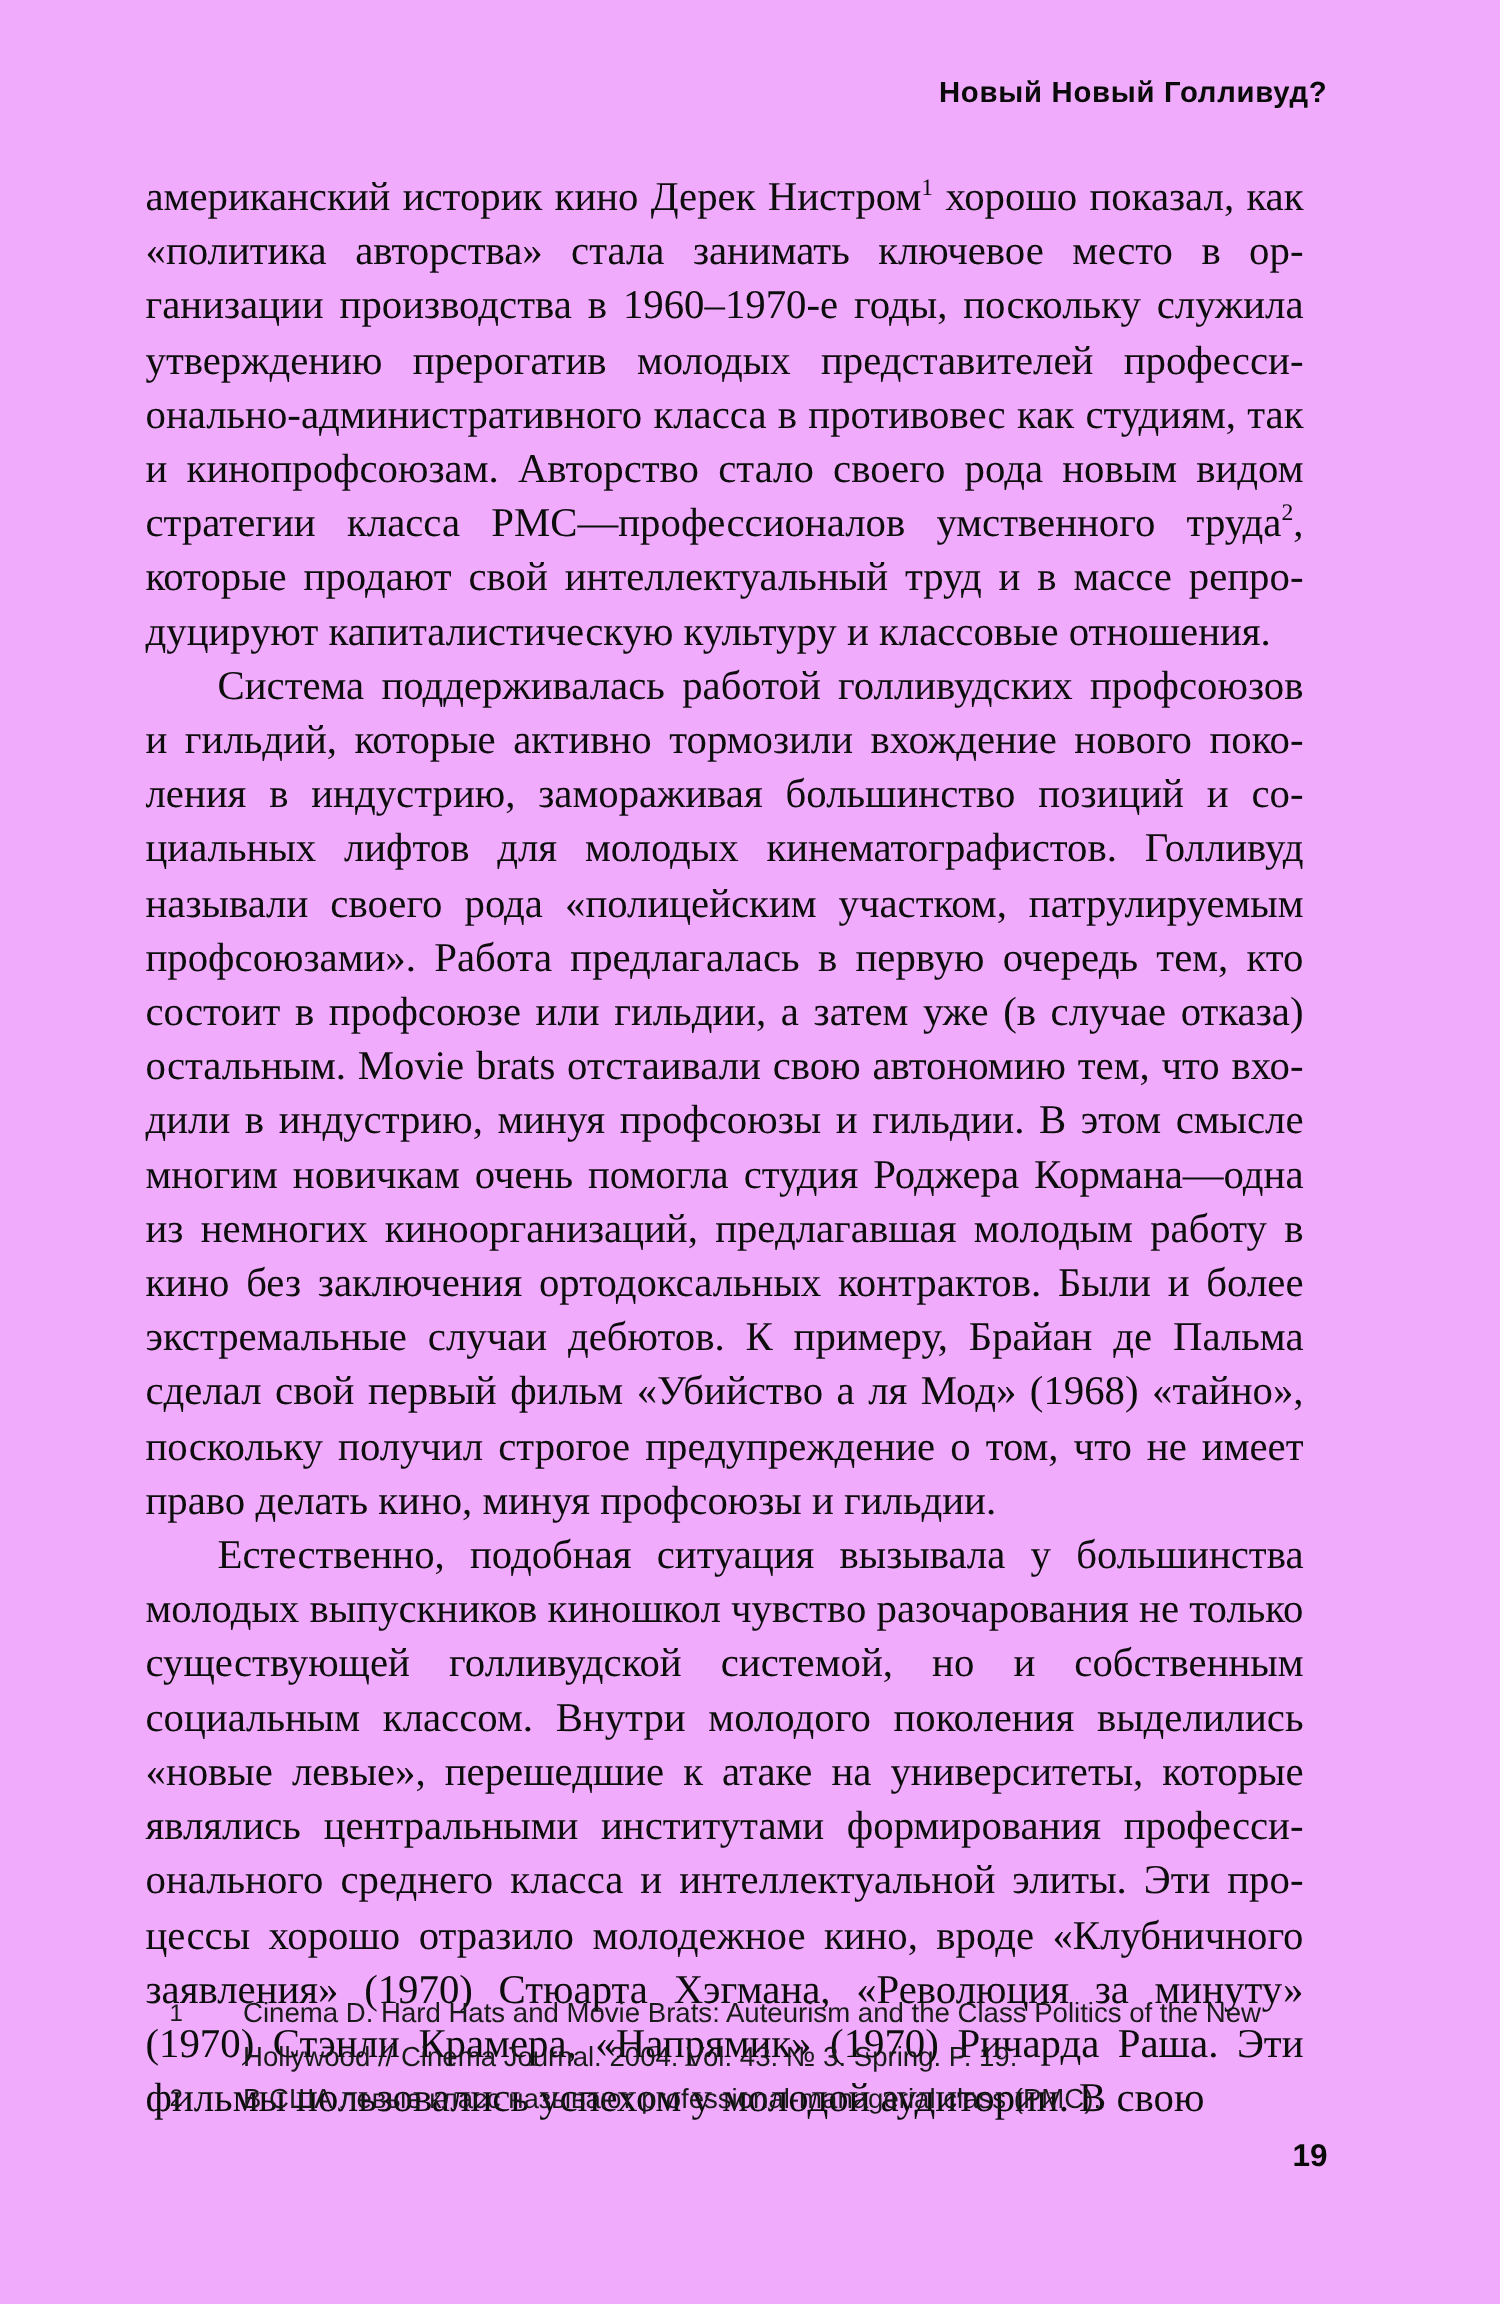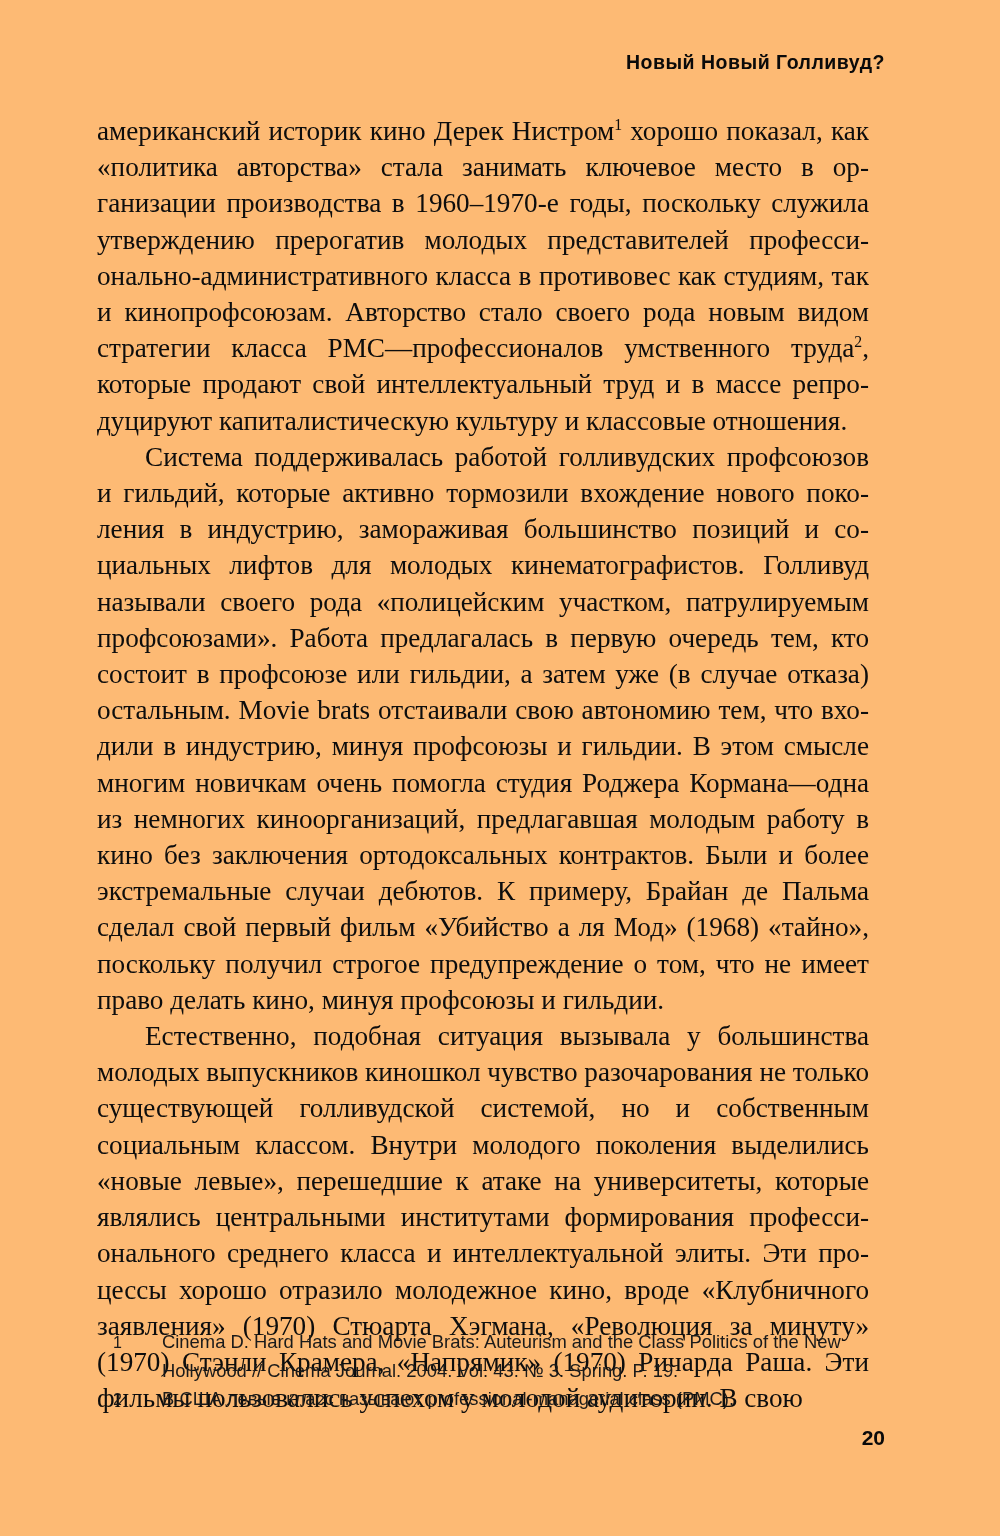--- a/index.html
+++ b/index.html
@@ -4,21 +4,21 @@
 <style>
   html, body {
     margin: 0;
     padding: 0;
     background: #ffffff;
   }
   .page {
     position: relative;
     width: 1000px;
     height: 1536px;
-    background: #fdba74;
+    background: #f0abfc;
     overflow: hidden;
     box-sizing: border-box;
   }
 
   
   .running-head {
     position: absolute;
     top: 52px;
     left: 113px;
     width: 772px;
@@ -123,15 +123,15 @@
       <div class="footnote">
         <span class="fn-num">1</span>
         <span class="fn-text"><span class="ital">Cinema D.</span> Hard Hats and Movie Brats: Auteurism and the Class Politics of the New Hollywood // Cinema Journal. 2004. Vol. 43. № 3. Spring. P. 19.</span>
       </div>
       <div class="footnote">
         <span class="fn-num">2</span>
         <span class="fn-text">В США левые класс называют professional-managerial class (PMC).</span>
       </div>
     </div>
 
-  <div class="folio">20</div>
+  <div class="folio">19</div>
 
 </div>
 
 </body></html>

